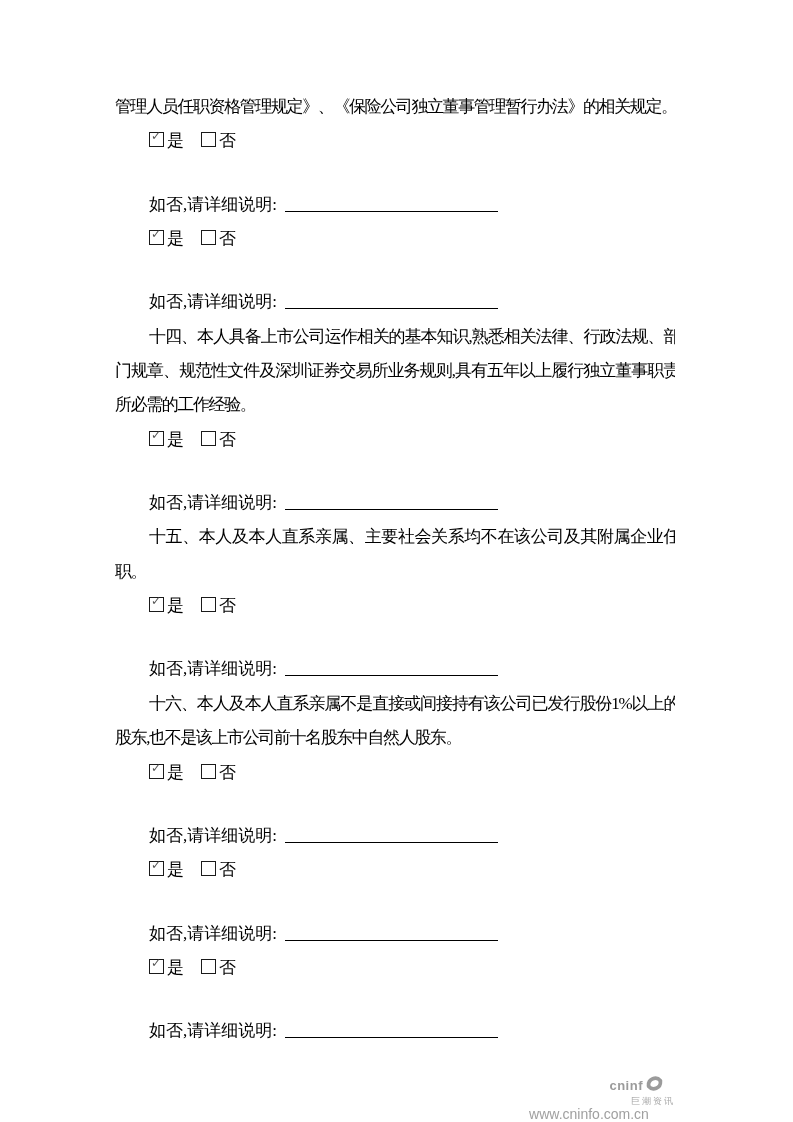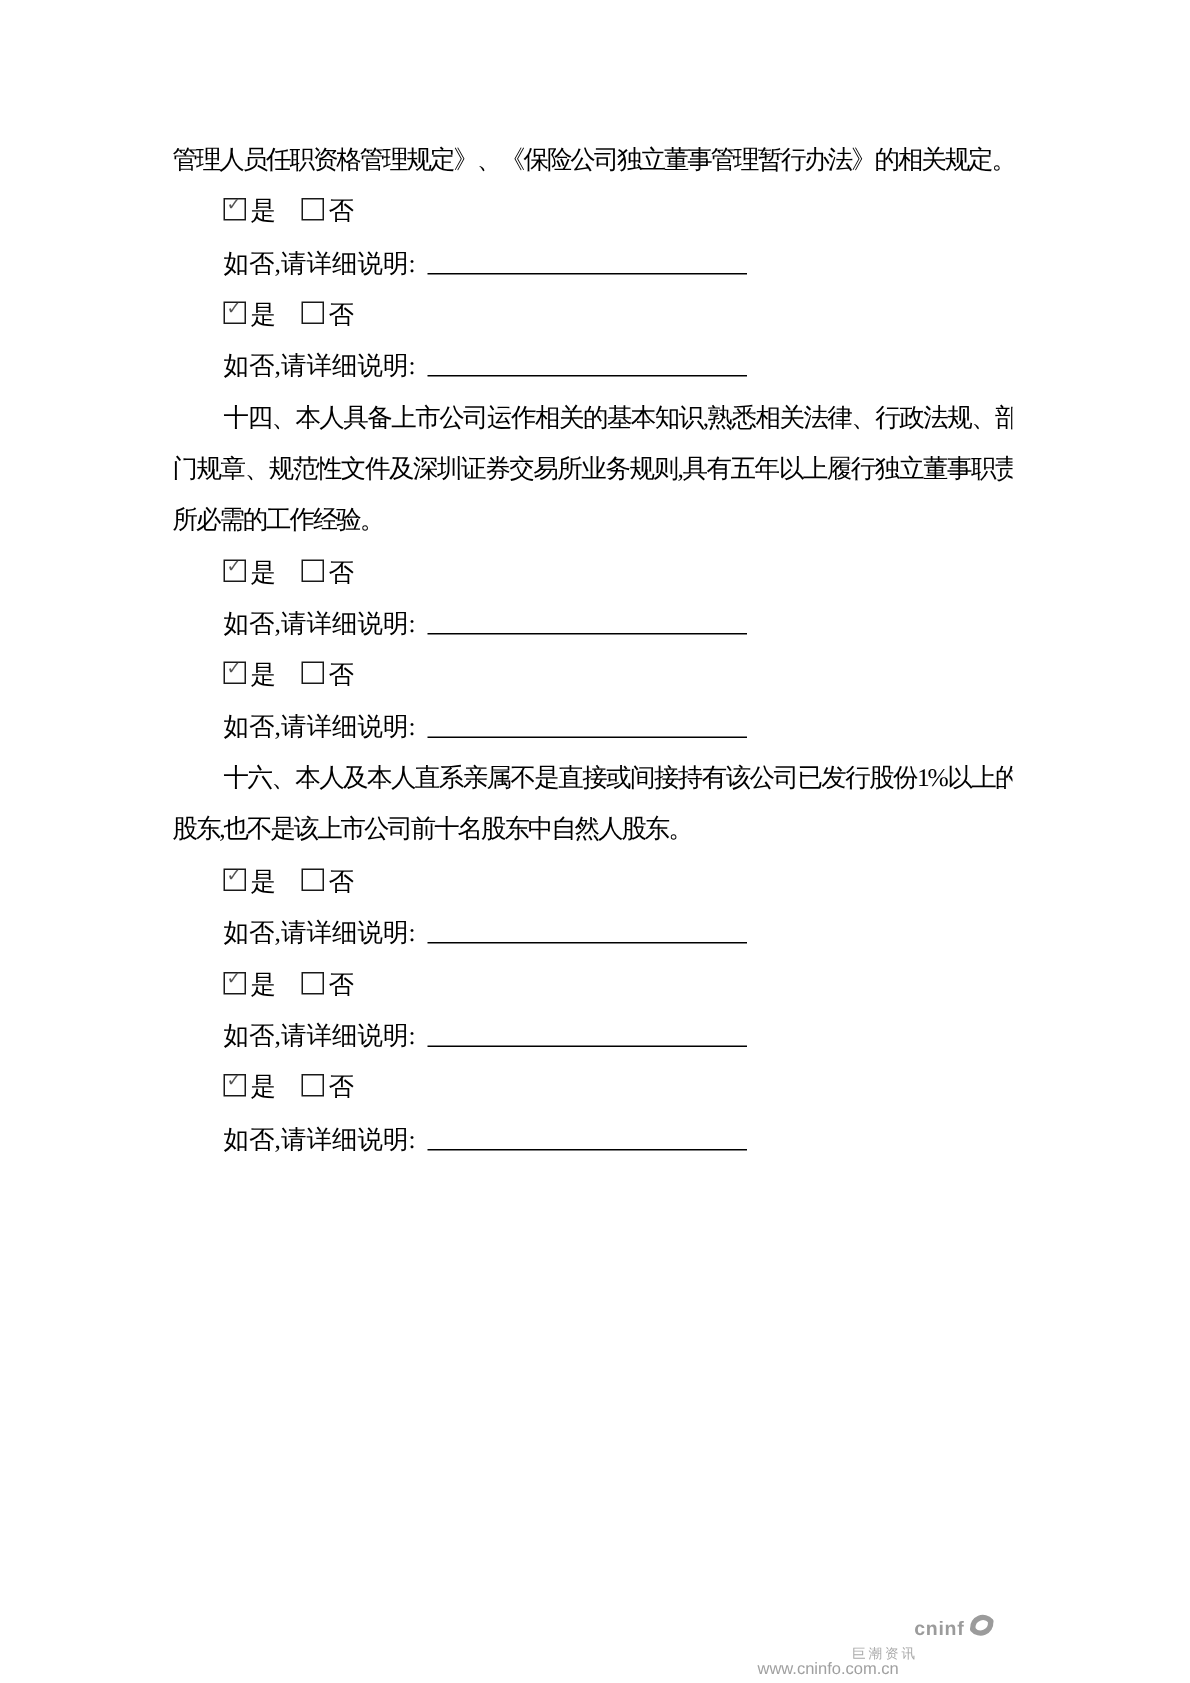--- a/index.html
+++ b/index.html
@@ -38,21 +38,21 @@
     margin-right:3px;
   }
   .cb .tick{
     position:absolute;
     left:1px;top:-4px;
     font-size:12px;
     color:#555;
     font-family:"DejaVu Sans","Liberation Sans",sans-serif;
     line-height:normal;
   }
-  .ifno{padding-left:2em;}
+  .ifno{padding-left:2em;margin-top:29px;}
   .blank{
     display:inline-block;
     width:213px;
     height:14px;
     border-bottom:1px solid #000;
     margin-left:8px;
     vertical-align:-2px;
   }
   .watermark{
     position:absolute;
@@ -69,29 +69,29 @@
     padding-right:11px;
   }
   .brand{
     font-size:13px;
     font-weight:bold;
     letter-spacing:0.5px;
     color:#9b9b9b;
   }
   .swirl{margin-left:2px;display:inline-block;}
   .brand-cn{
-    text-align:center;
+    text-align:right;
     font-size:9px;
     letter-spacing:2px;
     color:#a8a8a8;
   }
   .brand-url{
-    text-align:left;
+    text-align:center;
     padding-right:2px;
-    font-size:11px;
+    font-size:14px;
     color:#a0a0a0;
     margin-top:1px;
   }
 </style>
 </head>
 <body>
 
 <div class="page">
   <div class="content">
 
@@ -118,20 +118,21 @@
       <p class="para">十四、本人具备上市公司运作相关的基本知识,熟悉相关法律、行政法规、部门规章、规范性文件及深圳证券交易所业务规则,具有五年以上履行独立董事职责所必需的工作经验。</p>
       <div class="options">
         <span class="option"><span class="cb"><span class="tick">✓</span></span><span>是</span></span><span class="option"><span class="cb"></span><span>否</span></span>
       </div>
       <div class="ifno">
         <span>如否,请详细说明:</span><span class="blank"></span>
       </div>
     </section>
 
     <section>
+      <p class="para">十五、本人及本人直系亲属、主要社会关系均不在该公司及其附属企业任职。</p>
       <div class="options">
         <span class="option"><span class="cb"><span class="tick">✓</span></span><span>是</span></span><span class="option"><span class="cb"></span><span>否</span></span>
       </div>
       <div class="ifno">
         <span>如否,请详细说明:</span><span class="blank"></span>
       </div>
     </section>
 
     <section>
       <p class="para">十六、本人及本人直系亲属不是直接或间接持有该公司已发行股份1%以上的股东,也不是该上市公司前十名股东中自然人股东。</p>

